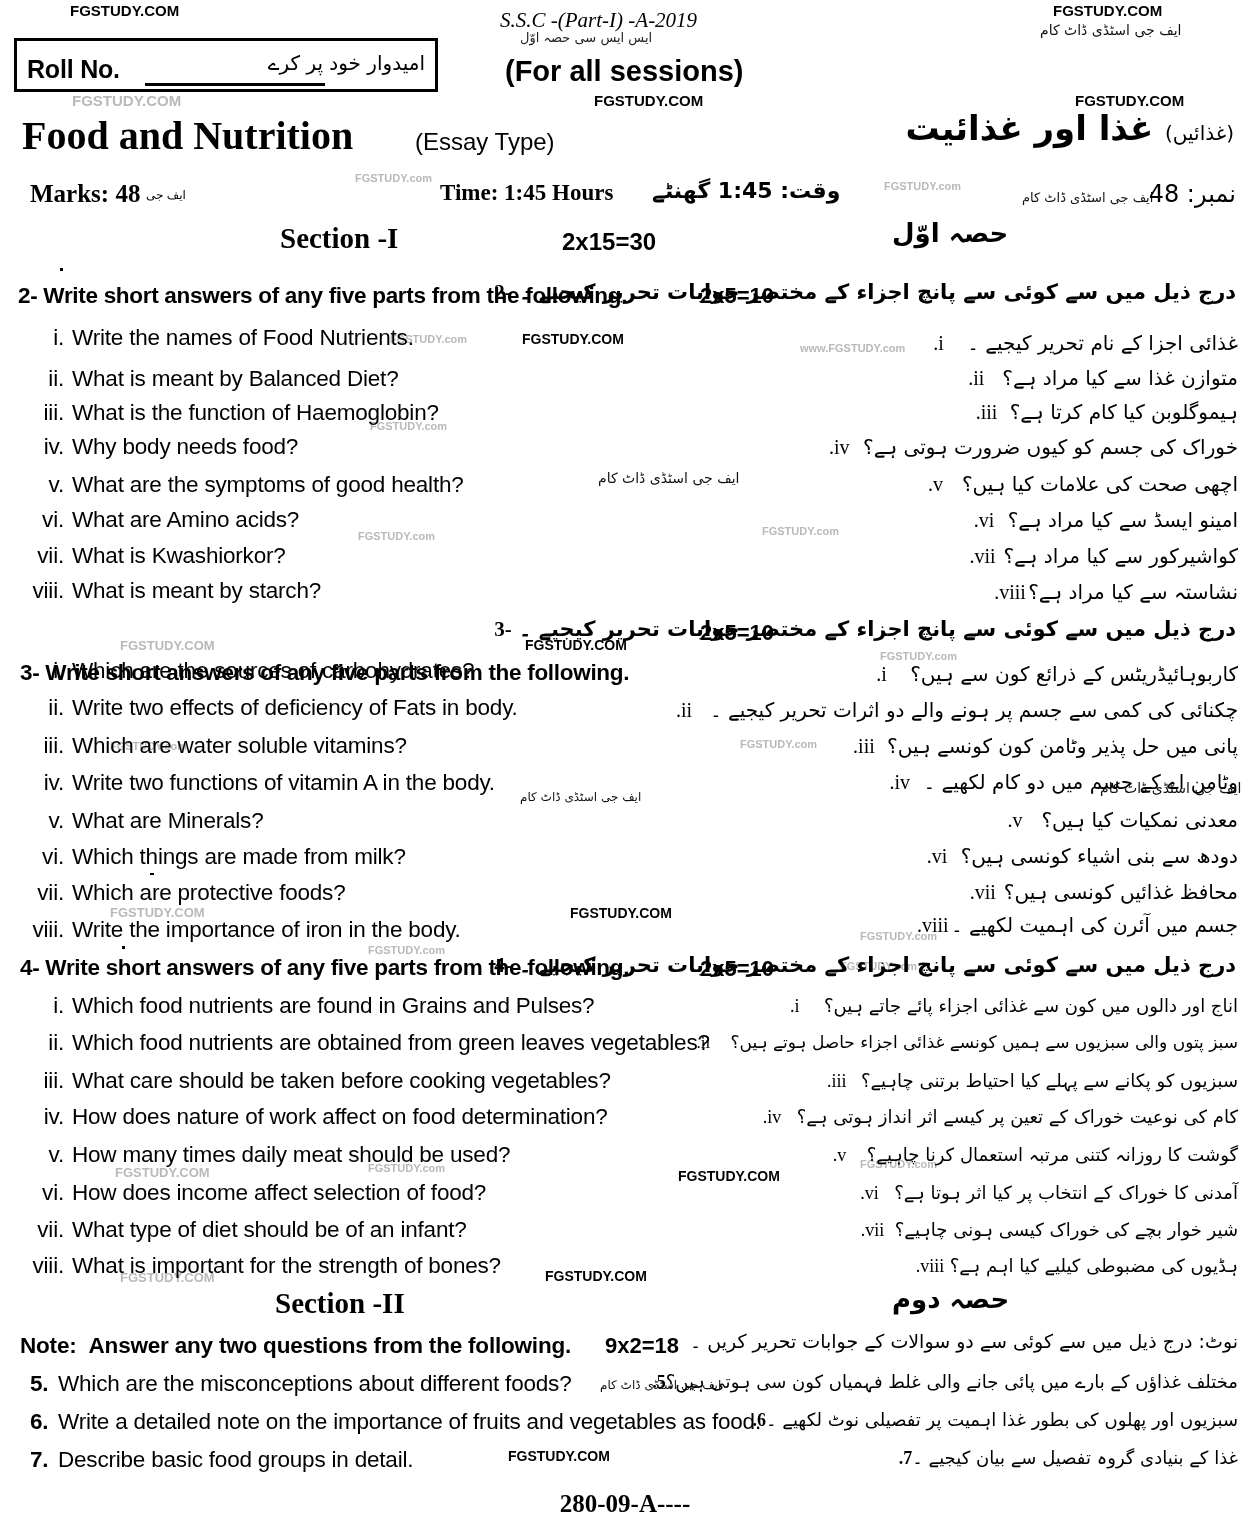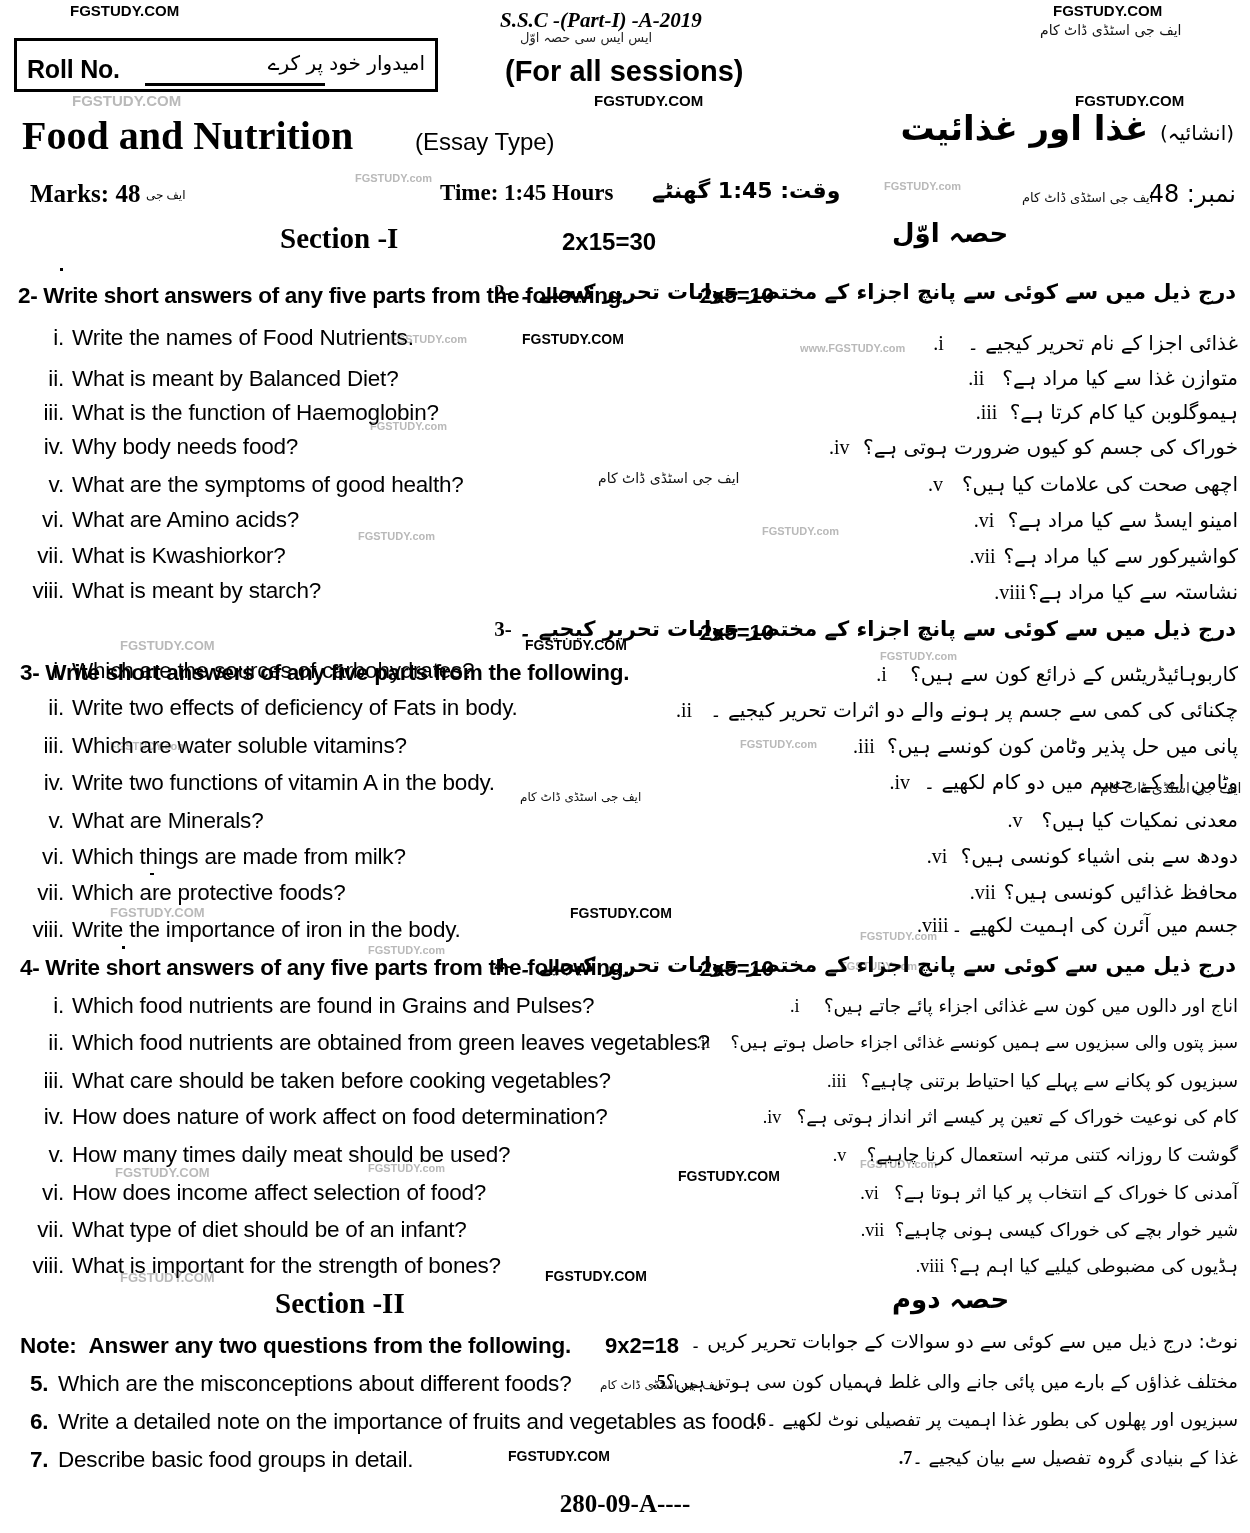--- a/index.html
+++ b/index.html
@@ -55,21 +55,21 @@
     font-size: 20px;
     font-family: "DejaVu Sans", sans-serif;
     direction: rtl;
   }
 
   .exam-title {
     position: absolute;
     left: 500px; top: 8px;
     font-size: 21px;
     font-style: italic;
-    font-weight: bold;
+    font-weight: normal;
     font-family: "Liberation Serif", serif;
     white-space: nowrap;
   }
   .exam-title-urdu {
     position: absolute;
     left: 520px; top: 30px;
     font-size: 13px;
     font-family: "DejaVu Sans", sans-serif;
     direction: rtl;
     color: #222;
@@ -108,21 +108,21 @@
   .marks {
     position: absolute;
     left: 30px; top: 180px;
     font-size: 25px; font-weight: bold;
     font-family: "Liberation Serif", serif;
   }
   .marks-ur-small {
     position: absolute;
     left: 146px; top: 188px;
     font-size: 12px;
-    font-family: Liberation Serif, serif;
+    font-family: Liberation Sans, sans-serif;
     direction: rtl;
   }
   .time {
     position: absolute;
     left: 440px; top: 180px;
     font-size: 23px; font-weight: bold;
     font-family: "Liberation Serif", serif;
     white-space: nowrap;
   }
   .time-ur {
@@ -308,21 +308,21 @@
   <span class="rollurdu">امیدوار خود پر کرے</span>
 </div>
 
 <div class="exam-title">S.S.C -(Part-I) -A-2019</div>
 <div class="exam-title-urdu">ایس ایس سی حصہ اوّل</div>
 <div class="sessions">(For all sessions)</div>
 
 <div class="subject-en">Food and Nutrition</div>
 <div class="subject-type">(Essay Type)</div>
 <div class="subject-ur">
-  <span class="paren">(انشائیہ)</span>
+  <span class="paren">(غذائیں)</span>
   <span>غذا اور غذائیت</span>
 </div>
 
 <div class="marks">Marks: 48</div>
 <div class="marks-ur-small">ایف جی</div>
 <div class="time">Time: 1:45 Hours</div>
 <div class="time-ur">وقت: 1:45 گھنٹے</div>
 <div class="numbers-ur">نمبر: 48</div>
 
 <div class="section-head" style="left:280px; top:222px;">Section -I</div>

